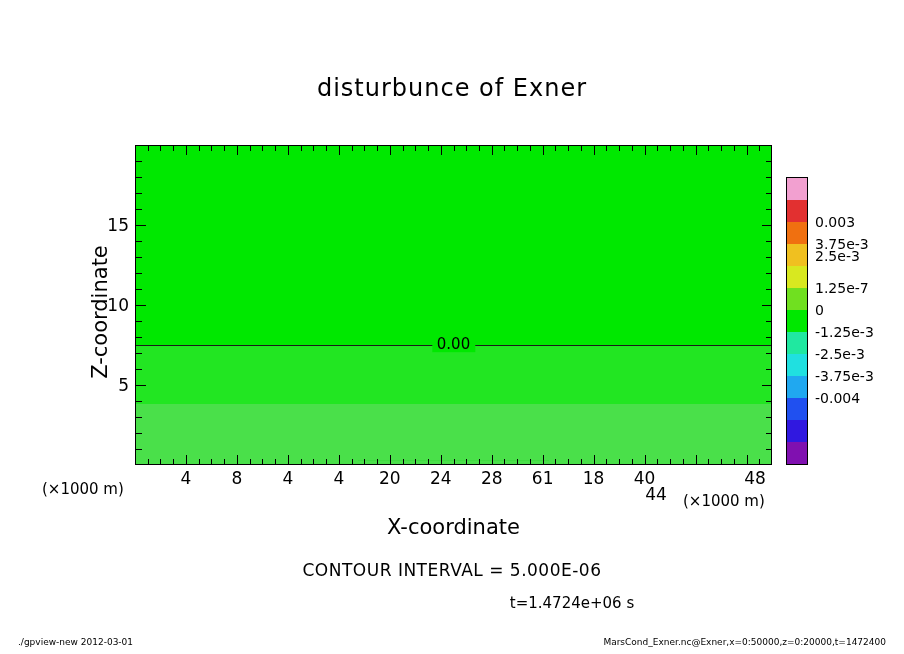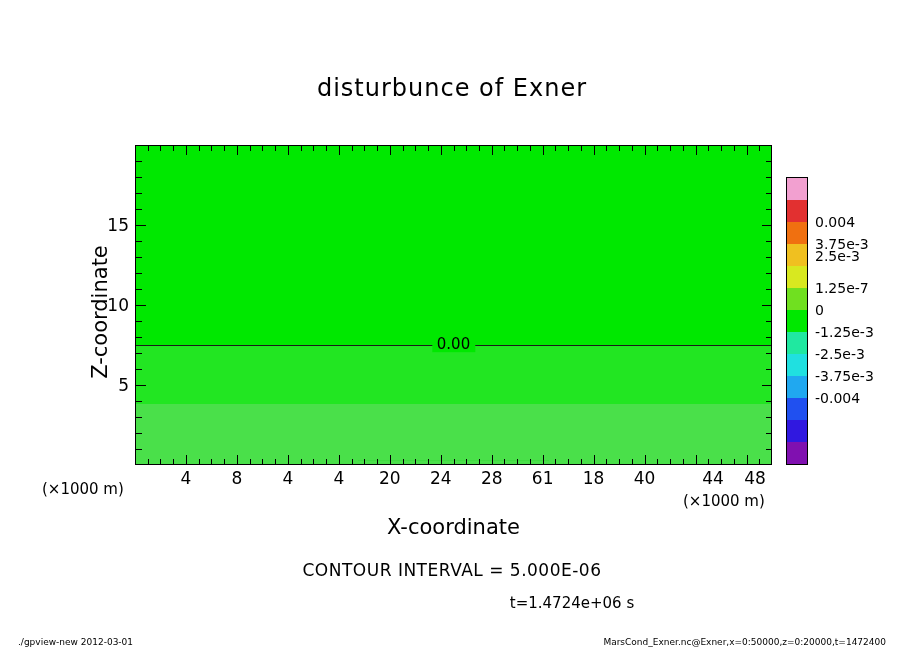--- a/index.html
+++ b/index.html
@@ -301,21 +301,21 @@
     <div class="xlabel" style="left: 185.96px;">4</div>
     <div class="xlabel" style="left: 236.92px;">8</div>
     <div class="xlabel" style="left: 287.88px;">4</div>
     <div class="xlabel" style="left: 338.84px;">4</div>
     <div class="xlabel" style="left: 389.8px;">20</div>
     <div class="xlabel" style="left: 440.76px;">24</div>
     <div class="xlabel" style="left: 491.72px;">28</div>
     <div class="xlabel" style="left: 542.68px;">61</div>
     <div class="xlabel" style="left: 593.64px;">18</div>
     <div class="xlabel" style="left: 644.6px;">40</div>
-    <div class="xlabel" style="left: 713px;">44</div>
+    <div class="xlabel" style="left: 656px; margin-top: 16px;">44</div>
     <div class="xlabel" style="left: 755px;">48</div>
   </div>
 <div id="y-ticks">
     <div class="tick-y-left" style="top: 449px; width: 6px;"></div>
     <div class="tick-y-right" style="top: 449px; width: 6px; left: 766px;"></div>
     <div class="tick-y-left" style="top: 433px; width: 6px;"></div>
     <div class="tick-y-right" style="top: 433px; width: 6px; left: 766px;"></div>
     <div class="tick-y-left" style="top: 417px; width: 6px;"></div>
     <div class="tick-y-right" style="top: 417px; width: 6px; left: 766px;"></div>
     <div class="tick-y-left" style="top: 401px; width: 6px;"></div>
@@ -371,21 +371,21 @@
     <div class="cb-cell" style="height: 22px; background: rgb(112, 224, 32);"></div>
     <div class="cb-cell" style="height: 22px; background: rgb(0, 232, 0);"></div>
     <div class="cb-cell" style="height: 22px; background: rgb(32, 232, 160);"></div>
     <div class="cb-cell" style="height: 22px; background: rgb(32, 224, 224);"></div>
     <div class="cb-cell" style="height: 22px; background: rgb(32, 168, 240);"></div>
     <div class="cb-cell" style="height: 22px; background: rgb(32, 80, 240);"></div>
     <div class="cb-cell" style="height: 22px; background: rgb(48, 24, 224);"></div>
     <div class="cb-cell" style="height: 22px; background: rgb(128, 16, 176);"></div>
   </div>
 <div id="colorbar-labels">
-    <div class="cb-tick-label" style="top: 222px;">0.004</div>
+    <div class="cb-tick-label" style="top: 222px;">0.003</div>
     <div class="cb-tick-label" style="top: 244px;">3.75e-3</div>
     <div class="cb-tick-label" style="top: 256px;">2.5e-3</div>
     <div class="cb-tick-label" style="top: 288px;">1.25e-7</div>
     <div class="cb-tick-label" style="top: 310px;">0</div>
     <div class="cb-tick-label" style="top: 332px;">-1.25e-3</div>
     <div class="cb-tick-label" style="top: 354px;">-2.5e-3</div>
     <div class="cb-tick-label" style="top: 376px;">-3.75e-3</div>
     <div class="cb-tick-label" style="top: 398px;">-0.004</div>
   </div>
 

